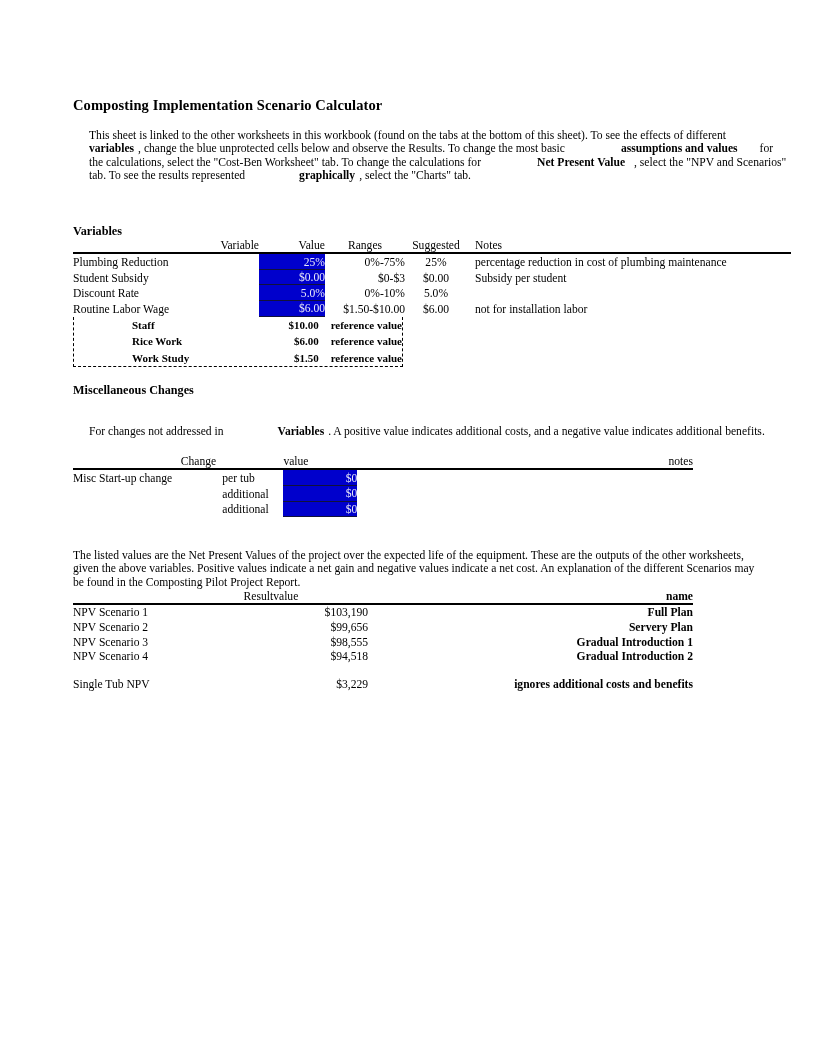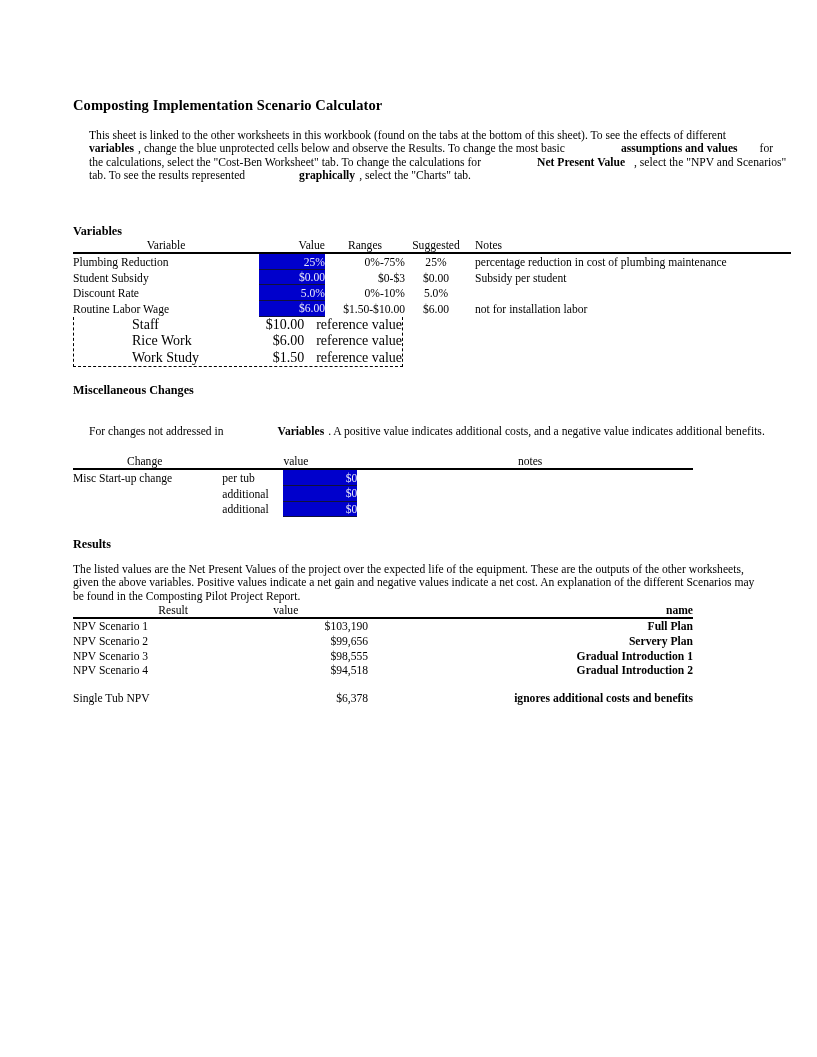--- a/index.html
+++ b/index.html
@@ -71,21 +71,21 @@
     table-layout: fixed;
   }
   table.sheet-tbl td, table.sheet-tbl th {
     padding: 0;
     margin: 0;
     font-weight: normal;
     vertical-align: bottom;
     white-space: nowrap;
   }
   .hdr-cell {
-    text-align: center;
+    text-align: right;
     font-size: 11.6px;
     height: 14px;
     line-height: 13px;
   }
   .thick-rule td { border-bottom: 2px solid #000; height: 0; font-size: 0; line-height: 0; }
 
   .r { text-align: right; }
   .c { text-align: center; }
   .l { text-align: left; }
 
@@ -113,21 +113,21 @@
 
   
   .refbox {
     position: relative;
     margin-top: 0px;
     width: 330px;
     border: 1px dashed #000000;
     border-top: none;
     box-sizing: border-box;
   }
-  .refbox table { border-collapse: collapse; width: 100%; font-size: 14px; }
+  .refbox table { border-collapse: collapse; width: 100%; font-size: 11px; font-weight: bold; }
   .refbox td { padding: 0; height: 16.5px; vertical-align: middle; white-space: nowrap; }
   .refbox .ref-name { width: 168px; padding-left: 58px; }
   .refbox .ref-val { width: 66px; text-align: right; }
   .refbox .ref-note { padding-left: 12px; text-align: left; }
 
   
   #misc-table { width: 620px; }
   #misc-table .col-chg  { width: 128px; }
   #misc-table .col-per  { width: 60px; }
   #misc-table .col-val  { width: 66px; }
@@ -270,21 +270,20 @@
       <tr class="row-h">
         <td></td>
         <td class="per-cell">additional</td>
         <td class="blue-cell">$0</td>
         <td class="note-cell"></td>
       </tr>
     </tbody>
       </table>
 
     <div style="height:20px"></div>
-    <div class="section-h">Results</div>
     <div style="height:12px"></div>
     <p class="intro" style="width:690px;margin:0">The listed values are the Net Present Values of the project over the expected life of the equipment.  These are the outputs of the other worksheets, given the above variables.  Positive values indicate a net gain and negative values indicate a net cost.  An explanation of the different Scenarios may be found in the Composting Pilot Project Report.</p>
 
     <table class="sheet-tbl" id="results-table">
       <colgroup>
         <col class="col-res">
           <col class="col-val">
           <col class="col-name">
       </colgroup>
       <tbody>
@@ -317,20 +316,20 @@
         <td class="val-cell">$94,518</td>
         <td class="name-cell">Gradual Introduction 2</td>
       </tr>
 
       <tr class="spacer">
             <td colspan="3"></td>
           </tr>
 
       <tr class="row-h">
         <td>Single Tub NPV</td>
-        <td class="val-cell">$6,378</td>
+        <td class="val-cell">$3,229</td>
         <td class="name-cell">ignores additional costs and benefits</td>
       </tr>
     </tbody>
       </table>
 
   </div>
 </div>
 
 </body></html>

